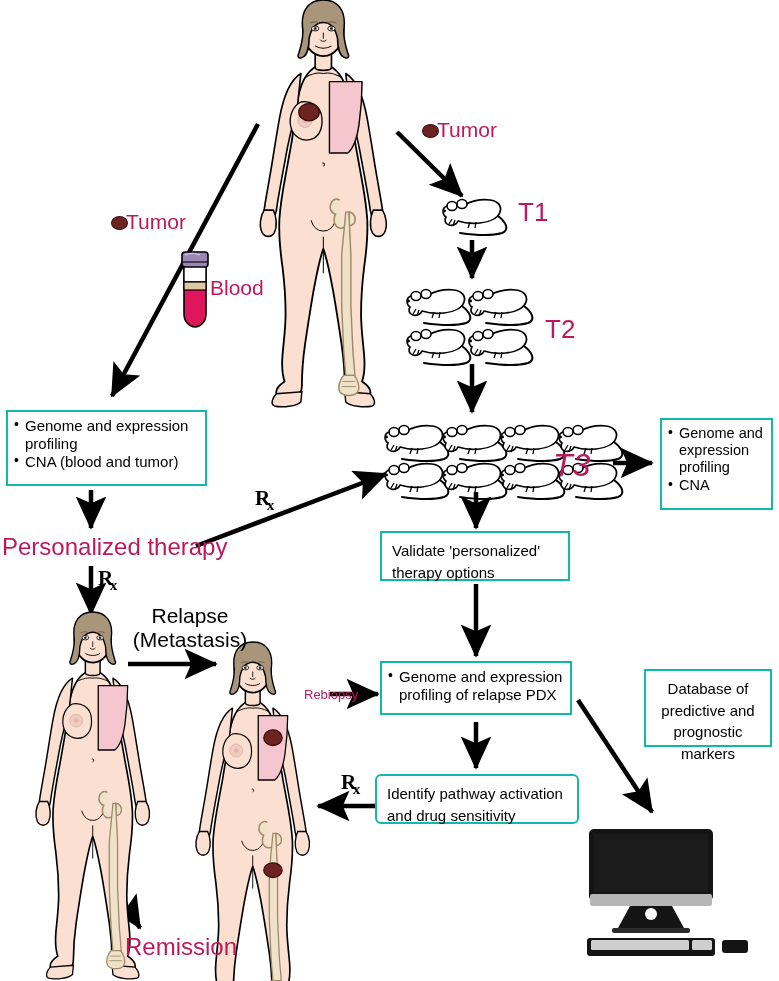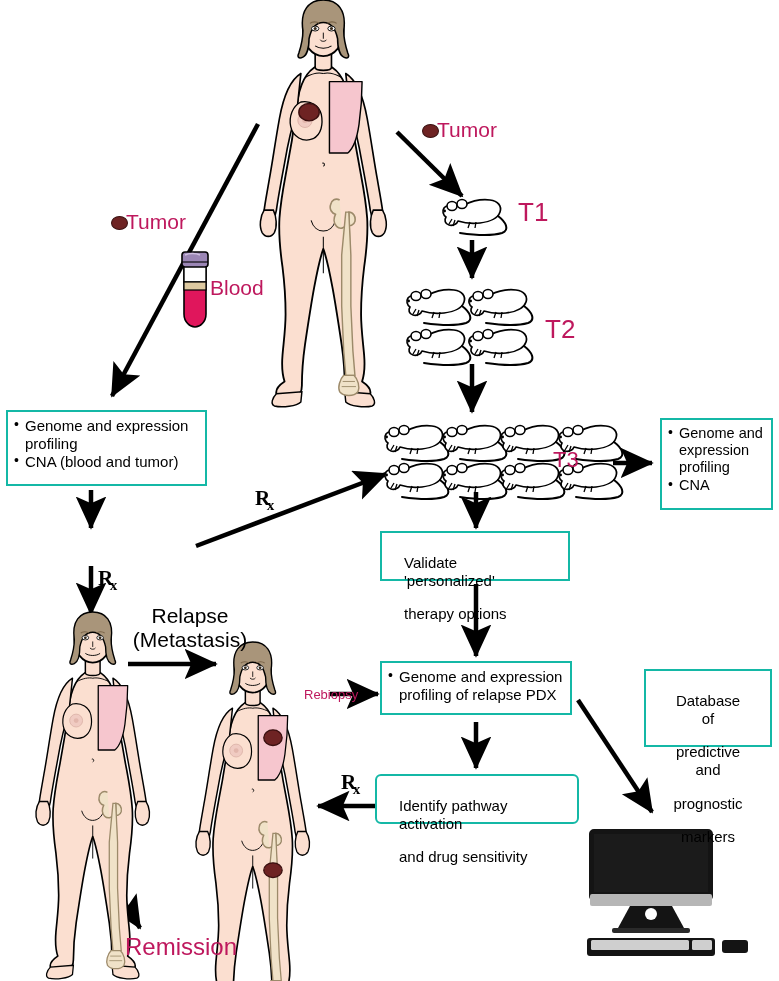--- a/index.html
+++ b/index.html
@@ -46,21 +46,21 @@
     padding-left: 11px;
     margin: 0 0 1px 0;
   }
   .txtbox li:before {
     content: "\2022";
     position: absolute;
     left: 0;
     top: -1px;
     font-size: 14px;
   }
-  .txtbox p { margin: 16px; }
+  .txtbox p { margin: 4px; }
   .plainlabel {
     position: absolute;
     color: #be185d;
     font-family: "Liberation Sans", sans-serif;
     white-space: nowrap;
     line-height: 1.12;
   }
   .centerlabel {
     position: absolute;
     color: #000000;
@@ -345,22 +345,23 @@
   <div class="tumordot" style="left:111px; top:216px;"></div>
   <div class="plainlabel" style="left:126px; top:210px; font-size:21px;">Tumor</div>
 
   <div class="tumordot" style="left:422px; top:124px;"></div>
   <div class="plainlabel" style="left:437px; top:118px; font-size:21px;">Tumor</div>
 
   <div class="plainlabel" style="left:210px; top:276px; font-size:21px;">Blood</div>
 
   <div class="plainlabel" style="left:518px; top:198px; font-size:26px;">T1</div>
   <div class="plainlabel" style="left:545px; top:315px; font-size:26px;">T2</div>
-  <div class="plainlabel" style="left:553px; top:448px; font-size:22px;">T3</div>
-
+  <div class="plainlabel" style="left:553px; top:448px; font-size:32px;font-style:italic;">T3</div>
+
+  <div class="plainlabel" style="left:2px; top:534px; font-size:24px;">Personalized therapy</div>
 
   <div class="rx" style="left:98px; top:566px;">
     <span>R</span><i>x</i>
   </div>
   <div class="rx" style="left:255px; top:486px;">
     <span>R</span><i>x</i>
   </div>
   <div class="rx" style="left:341px; top:770px;">
     <span>R</span><i>x</i>
   </div>

